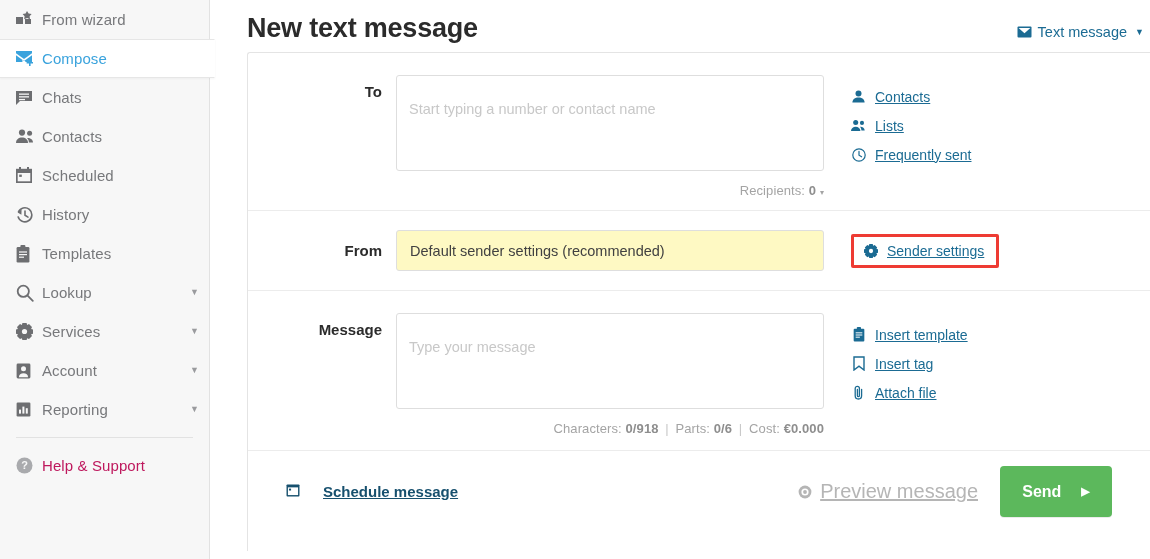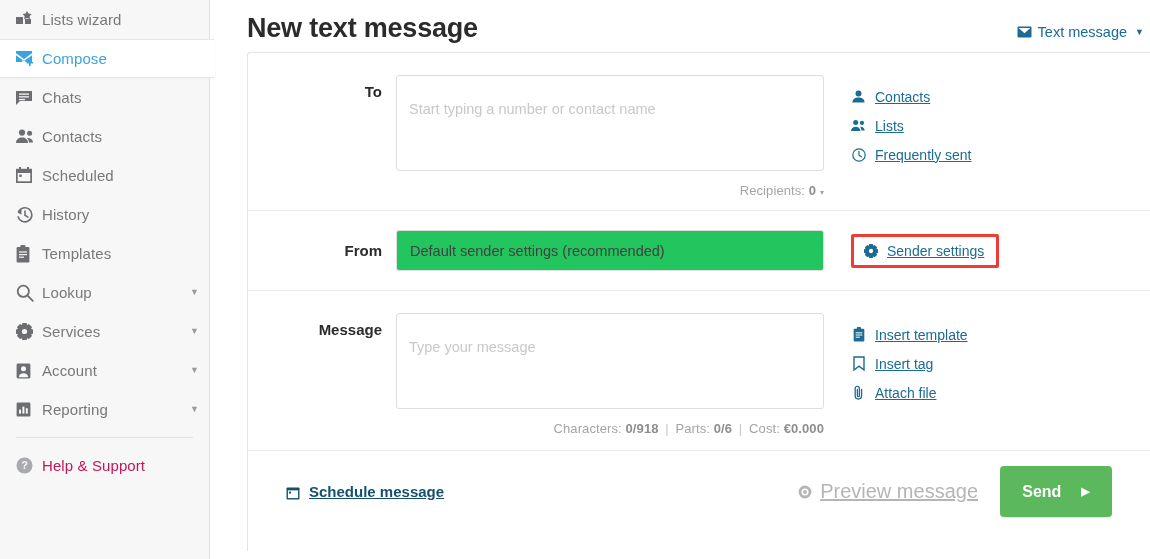--- a/index.html
+++ b/index.html
@@ -184,21 +184,21 @@
   .select-wrap {
     position: relative;
     width: 428px;
   }
   .selectbox {
     width: 428px;
     height: 41px;
     box-sizing: border-box;
     border: 1px solid #dedede;
     border-radius: 3px;
-    background: #22c55e;
+    background: #fef9c3;
     font-family: "Liberation Sans", sans-serif;
     font-size: 14.5px;
     color: #414141;
     padding: 0 34px 0 13px;
     display: flex;
     align-items: center;
     cursor: pointer;
   }
   .meta {
     width: 428px;
@@ -247,22 +247,22 @@
   
   .footer {
     display: flex;
     align-items: center;
     height: 81px;
     padding: 0 38px 0 38px;
     box-sizing: border-box;
   }
   .schedule-link {
     display: flex;
-    align-items: flex-end;
-    gap: 9px;
+    align-items: flex-start;
+    gap: 23px;
     color: #17506e;
     font-size: 15px;
     font-weight: bold;
     cursor: pointer;
   }
   .schedule-link .txt { text-decoration: underline; }
   .preview-link {
     margin-left: auto;
     display: flex;
     align-items: center;
@@ -302,21 +302,21 @@
     <ul class="nav-list">
 
       <li class="nav-item">
         <span class="ico">
           <svg width="17" height="17" viewBox="0 0 17 17" fill="currentColor">
               <rect x="0" y="6" width="7" height="7"></rect>
               <rect x="9" y="8" width="6" height="5"></rect>
               <path d="M11 0l1.6 2.6L15.6 3l-2 2.3.4 3-2.9-1.3L8.2 8.3l.4-3-2-2.3 3-.4z"></path>
             </svg>
         </span>
-        <span class="lbl">Lists wizard</span>
+        <span class="lbl">From wizard</span>
       </li>
 
       <li class="nav-item active">
         <span class="ico">
           <svg width="19" height="17" viewBox="0 0 19 17" fill="currentColor">
               <path d="M0 1h16v2.2L8 9 0 3.2z"></path>
               <path d="M0 5.2l8 5.8 8-5.8V12H9.8a4 4 0 0 0-3.4-2.1V12H0z"></path>
               <path d="M13 10h1.6v2H17v1.6h-2.4V16H13v-2.4h-2.4V12H13z"></path>
             </svg>
         </span>

